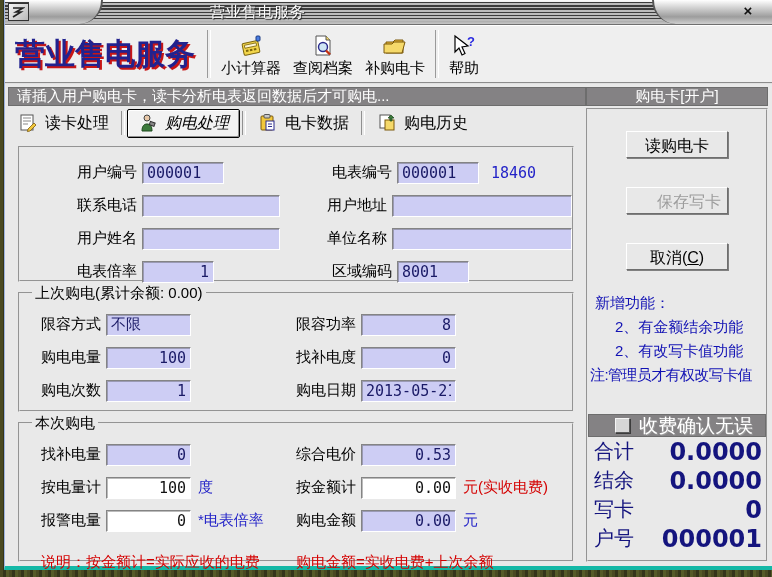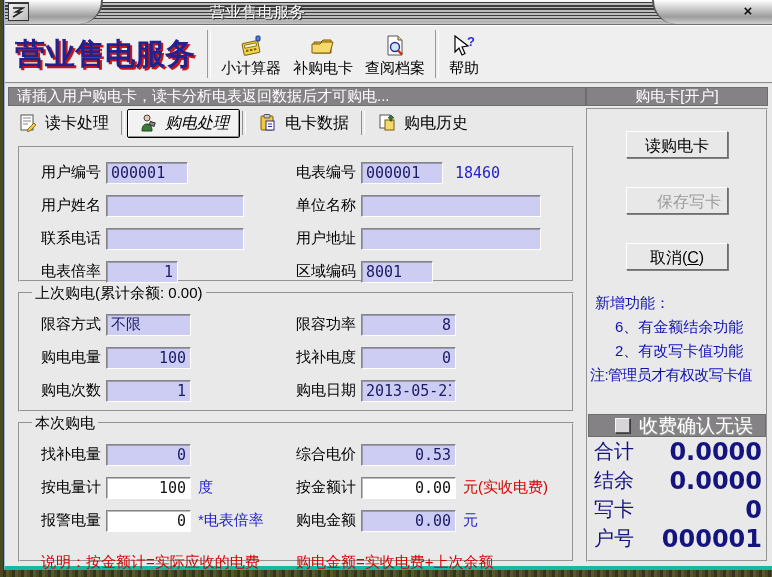--- a/index.html
+++ b/index.html
@@ -78,21 +78,21 @@
     font-size:16px;color:#000;cursor:default;white-space:nowrap;
   }
   .tab.active{
     border:1px solid #000;background:#f2f2f2;border-radius:2px;
     box-shadow:inset 1px 1px 0 #fff,inset -1px -1px 0 #909090;
     font-style:italic;
   }
   .tabsep{width:2px;height:24px;border-left:1px solid #909090;border-right:1px solid #fff;margin:0 2px;}
   
   .box{border:2px groove #e8e8e8;background:#e9e9e9;box-sizing:border-box;position:relative;}
-  .panel1{margin:8px 12px 0 10px;height:136px;padding-top:8px;}
+  .panel1{margin:8px 12px 0 10px;height:136px;padding-top:8px;padding-left:36px;}
   .fs{margin:10px 12px 0 10px;box-sizing:border-box;position:relative;border:2px groove #e8e8e8;}
   .fs .legend{
     position:absolute;top:-10px;left:12px;background:#e9e9e9;padding:0 3px;
     font-size:15px;color:#000;white-space:nowrap;
   }
   .fs2{height:120px;padding-top:14px;}
   .fs3{height:140px;padding-top:14px;}
   .frow{display:flex;align-items:center;height:33px;}
   .cell{display:flex;align-items:center;}
   .c1{width:255px;margin-left:21px;}
@@ -187,38 +187,38 @@
               <rect x="15.5" y="16" width="2.5" height="2" fill="#7c650c"></rect>
           </g>
           <rect x="18" y="3" width="4" height="5" rx="1" fill="#4a7de0" stroke="#1c3c84"></rect>
         </svg>
       </span>
       <span class="tlabel">小计算器</span>
     </div>
 
     <div class="tool">
       <span class="ticon">
-        <svg width="26" height="24" viewBox="0 0 26 24">
-          <path d="M4 8 h7 l2-2 h8 v13 h-17 z" fill="#e8b93a" stroke="#7c5a0c"></path>
-          <path d="M2 10 h8 l2-2 h11 l-3 11 h-18 z" fill="#f5d96a" stroke="#7c5a0c"></path>
-        </svg>
-      </span>
-      <span class="tlabel">补购电卡</span>
-    </div>
-
-    <div class="tool">
-      <span class="ticon">
         <svg width="24" height="26" viewBox="0 0 24 26">
           <path d="M5 3 h10 l4 4 v15 h-14 z" fill="#ffffff" stroke="#555"></path>
           <path d="M15 3 v4 h4" fill="#f5d96a" stroke="#555"></path>
           <circle cx="12" cy="14" r="4.5" fill="#cfe6f5" stroke="#2a2a8c" stroke-width="1.4"></circle>
           <line x1="15" y1="17.5" x2="19" y2="21.5" stroke="#c43010" stroke-width="2.4"></line>
         </svg>
       </span>
       <span class="tlabel">查阅档案</span>
+    </div>
+
+    <div class="tool">
+      <span class="ticon">
+        <svg width="26" height="24" viewBox="0 0 26 24">
+          <path d="M4 8 h7 l2-2 h8 v13 h-17 z" fill="#e8b93a" stroke="#7c5a0c"></path>
+          <path d="M2 10 h8 l2-2 h11 l-3 11 h-18 z" fill="#f5d96a" stroke="#7c5a0c"></path>
+        </svg>
+      </span>
+      <span class="tlabel">补购电卡</span>
     </div>
 
     <div class="vsep"></div>
 
     <div class="tool">
       <span class="ticon">
         <svg width="26" height="26" viewBox="0 0 26 26">
           <polygon points="4,3 4,19 8,15 11,22 14,20.5 11,14 17,13" fill="#ffffff" stroke="#000" stroke-width="1.2"></polygon>
           <text x="16" y="13" font-size="13" font-weight="bold" fill="#2a2ae0" font-family="sans-serif">?</text>
         </svg>
@@ -282,35 +282,35 @@
             <input class="inp" style="width: 72px;" value="000001">
           </div>
           <div class="cell c2">
             <span class="lbl">电表编号</span>
             <input class="inp" style="width: 72px;" value="000001">
             <span class="meter-extra">18460</span>
           </div>
         </div>
         <div class="frow">
           <div class="cell c1">
+            <span class="lbl">联系电话</span>
+            <input class="inp" style="width: 128px;" value="">
+          </div>
+          <div class="cell c2">
+            <span class="lbl">用户地址</span>
+            <input class="inp" style="width: 170px;" value="">
+          </div>
+        </div>
+        <div class="frow">
+          <div class="cell c1">
             <span class="lbl">用户姓名</span>
             <input class="inp" style="width: 128px;" value="">
           </div>
           <div class="cell c2">
             <span class="lbl">单位名称</span>
-            <input class="inp" style="width: 170px;" value="">
-          </div>
-        </div>
-        <div class="frow">
-          <div class="cell c1">
-            <span class="lbl">联系电话</span>
-            <input class="inp" style="width: 128px;" value="">
-          </div>
-          <div class="cell c2">
-            <span class="lbl">用户地址</span>
             <input class="inp" style="width: 170px;" value="">
           </div>
         </div>
         <div class="frow">
           <div class="cell c1">
             <span class="lbl">电表倍率</span>
             <input class="inp ra" style="width: 62px;" value="1">
           </div>
           <div class="cell c2">
             <span class="lbl">区域编码</span>
@@ -399,21 +399,21 @@
     <div class="sidecol">
       <div class="statusbar center">购电卡[开户]</div>
 
       <div class="sidepanel">
         <button class="btn3d btn-read">读购电卡</button>
         <button class="btn3d btn-save disabled" disabled="">保存写卡</button>
         <button class="btn3d btn-cancel"><span>取消(</span><u>C</u><span>)</span></button>
 
         <div class="sidenotes">
           <div class="ln l0">新增功能：</div>
-          <div class="ln l1">6、有金额结余功能</div>
+          <div class="ln l1">2、有金额结余功能</div>
           <div class="ln l2">2、有改写卡值功能</div>
           <div class="ln l3">注:管理员才有权改写卡值</div>
         </div>
 
         <div class="confirmbar">
           <div class="chk"></div>
           <span class="confirmlabel">收费确认无误</span>
         </div>
 
         <div class="totrow">

